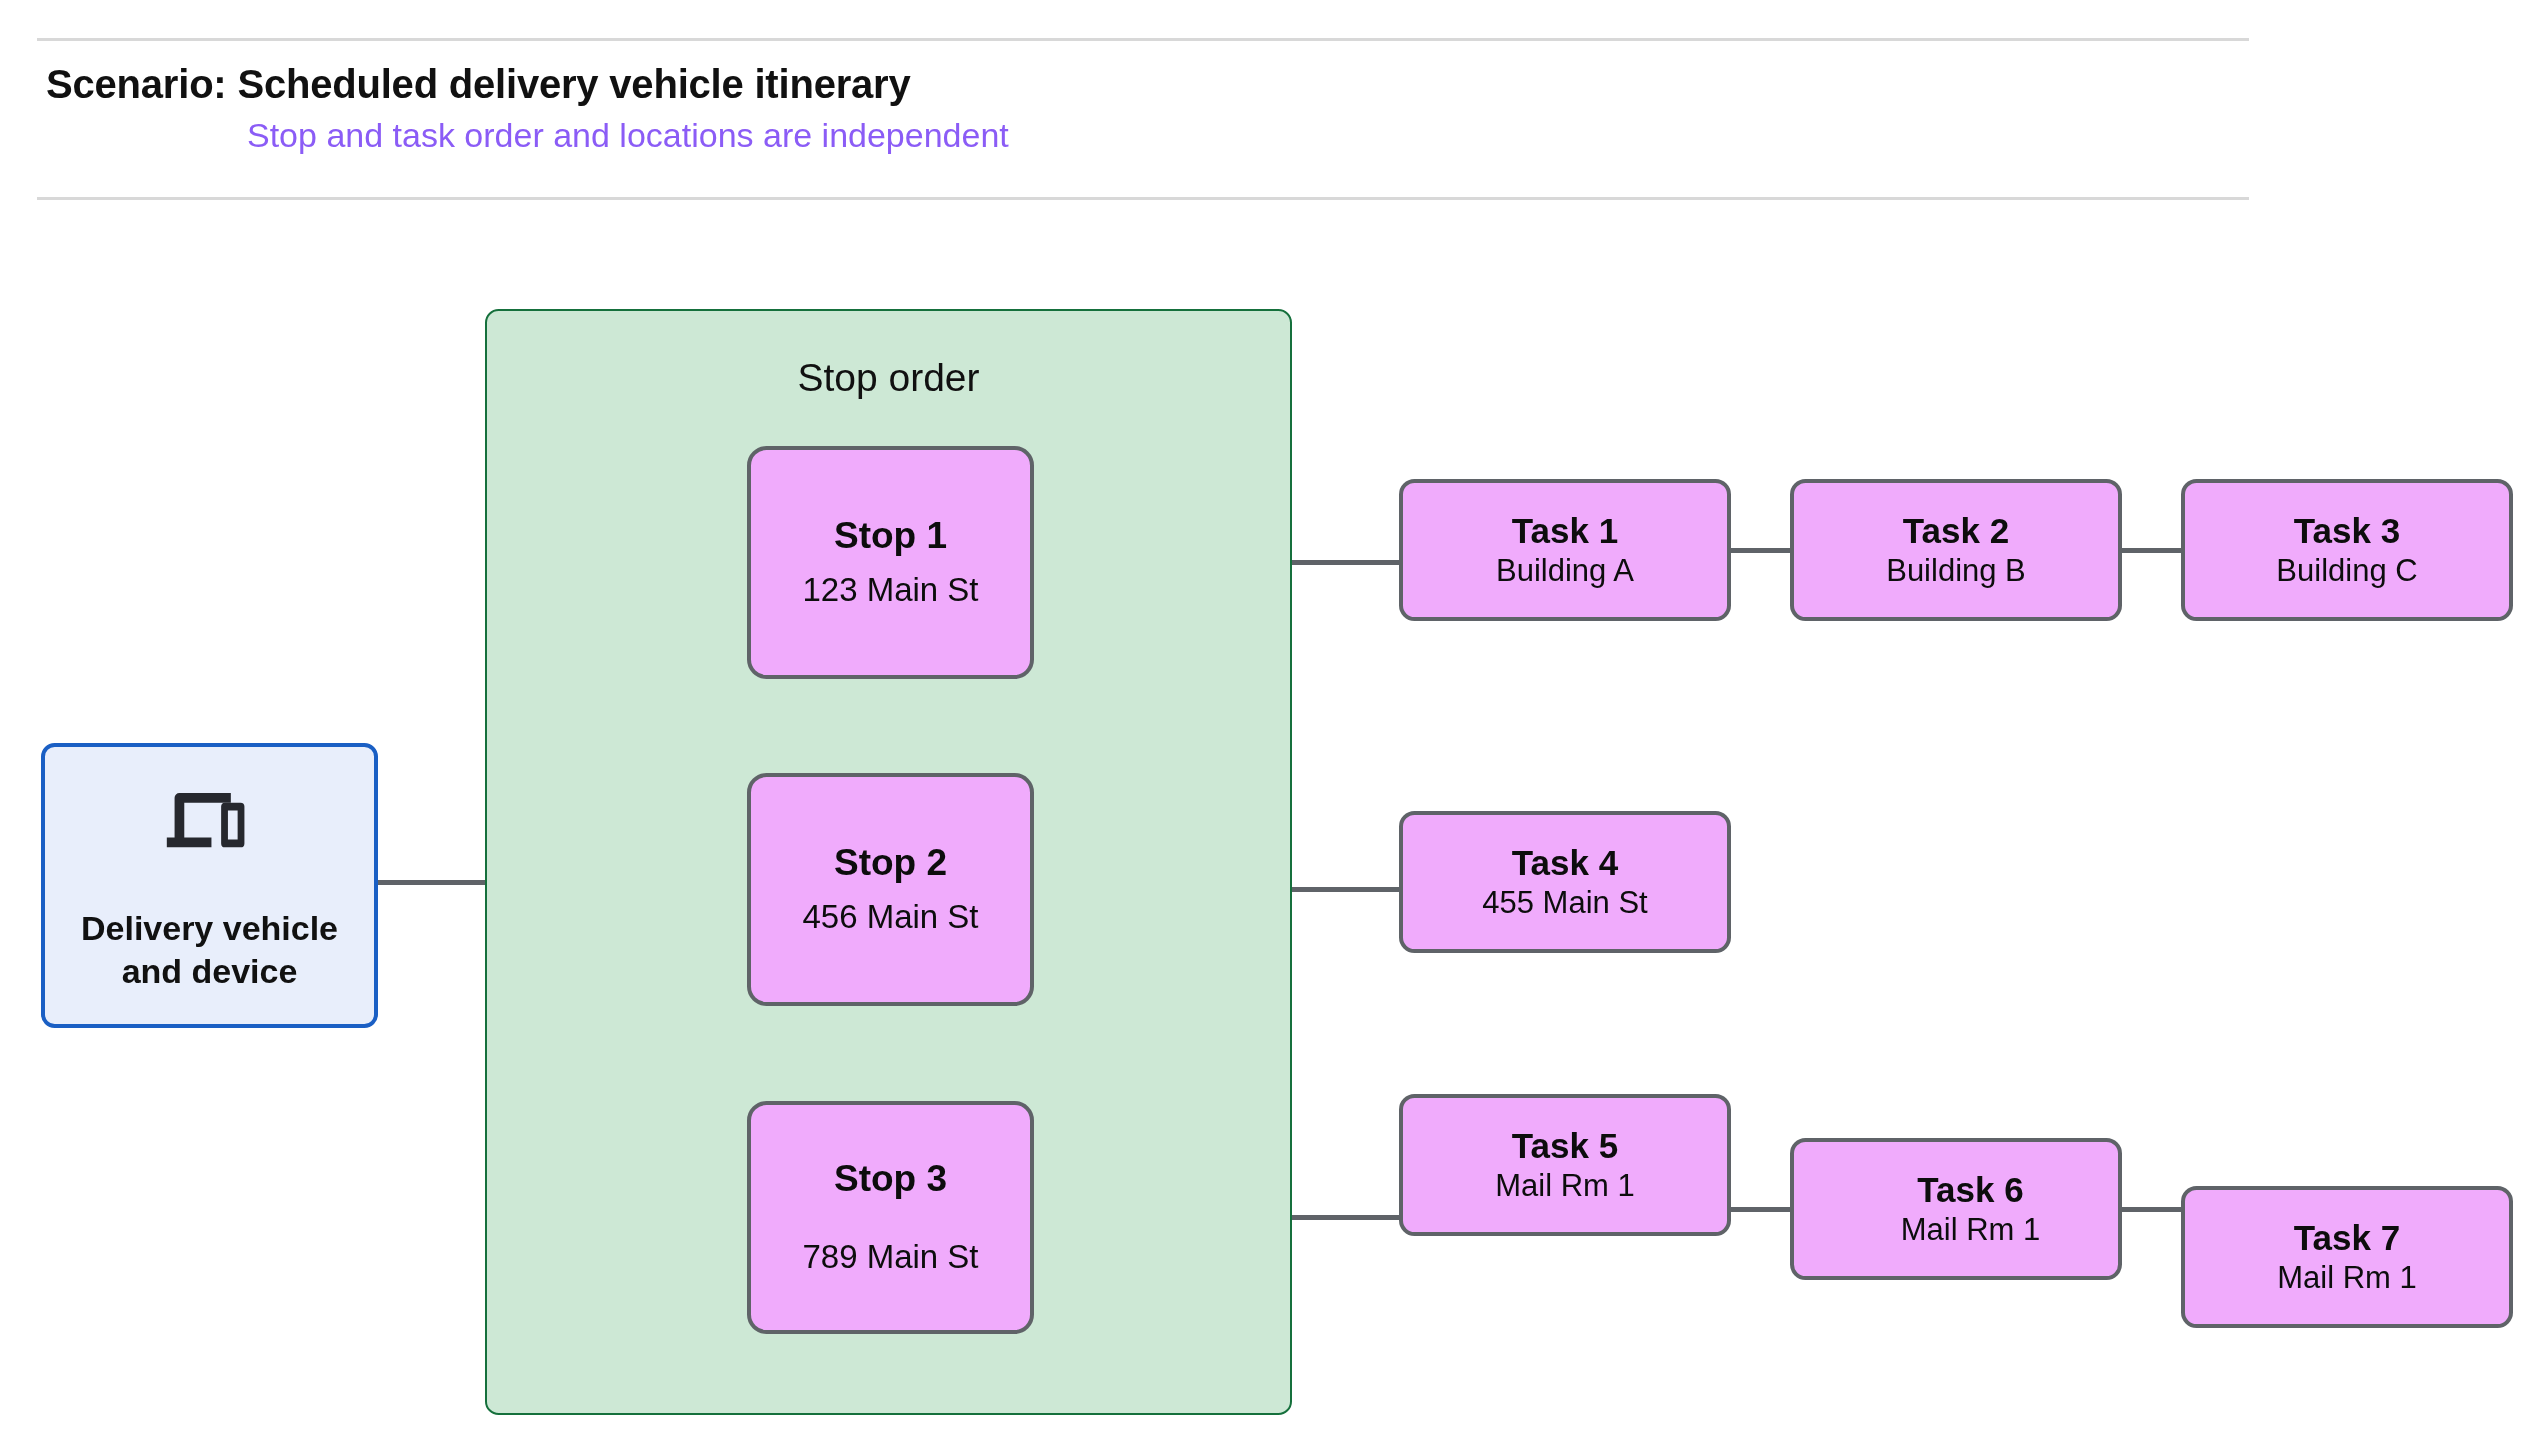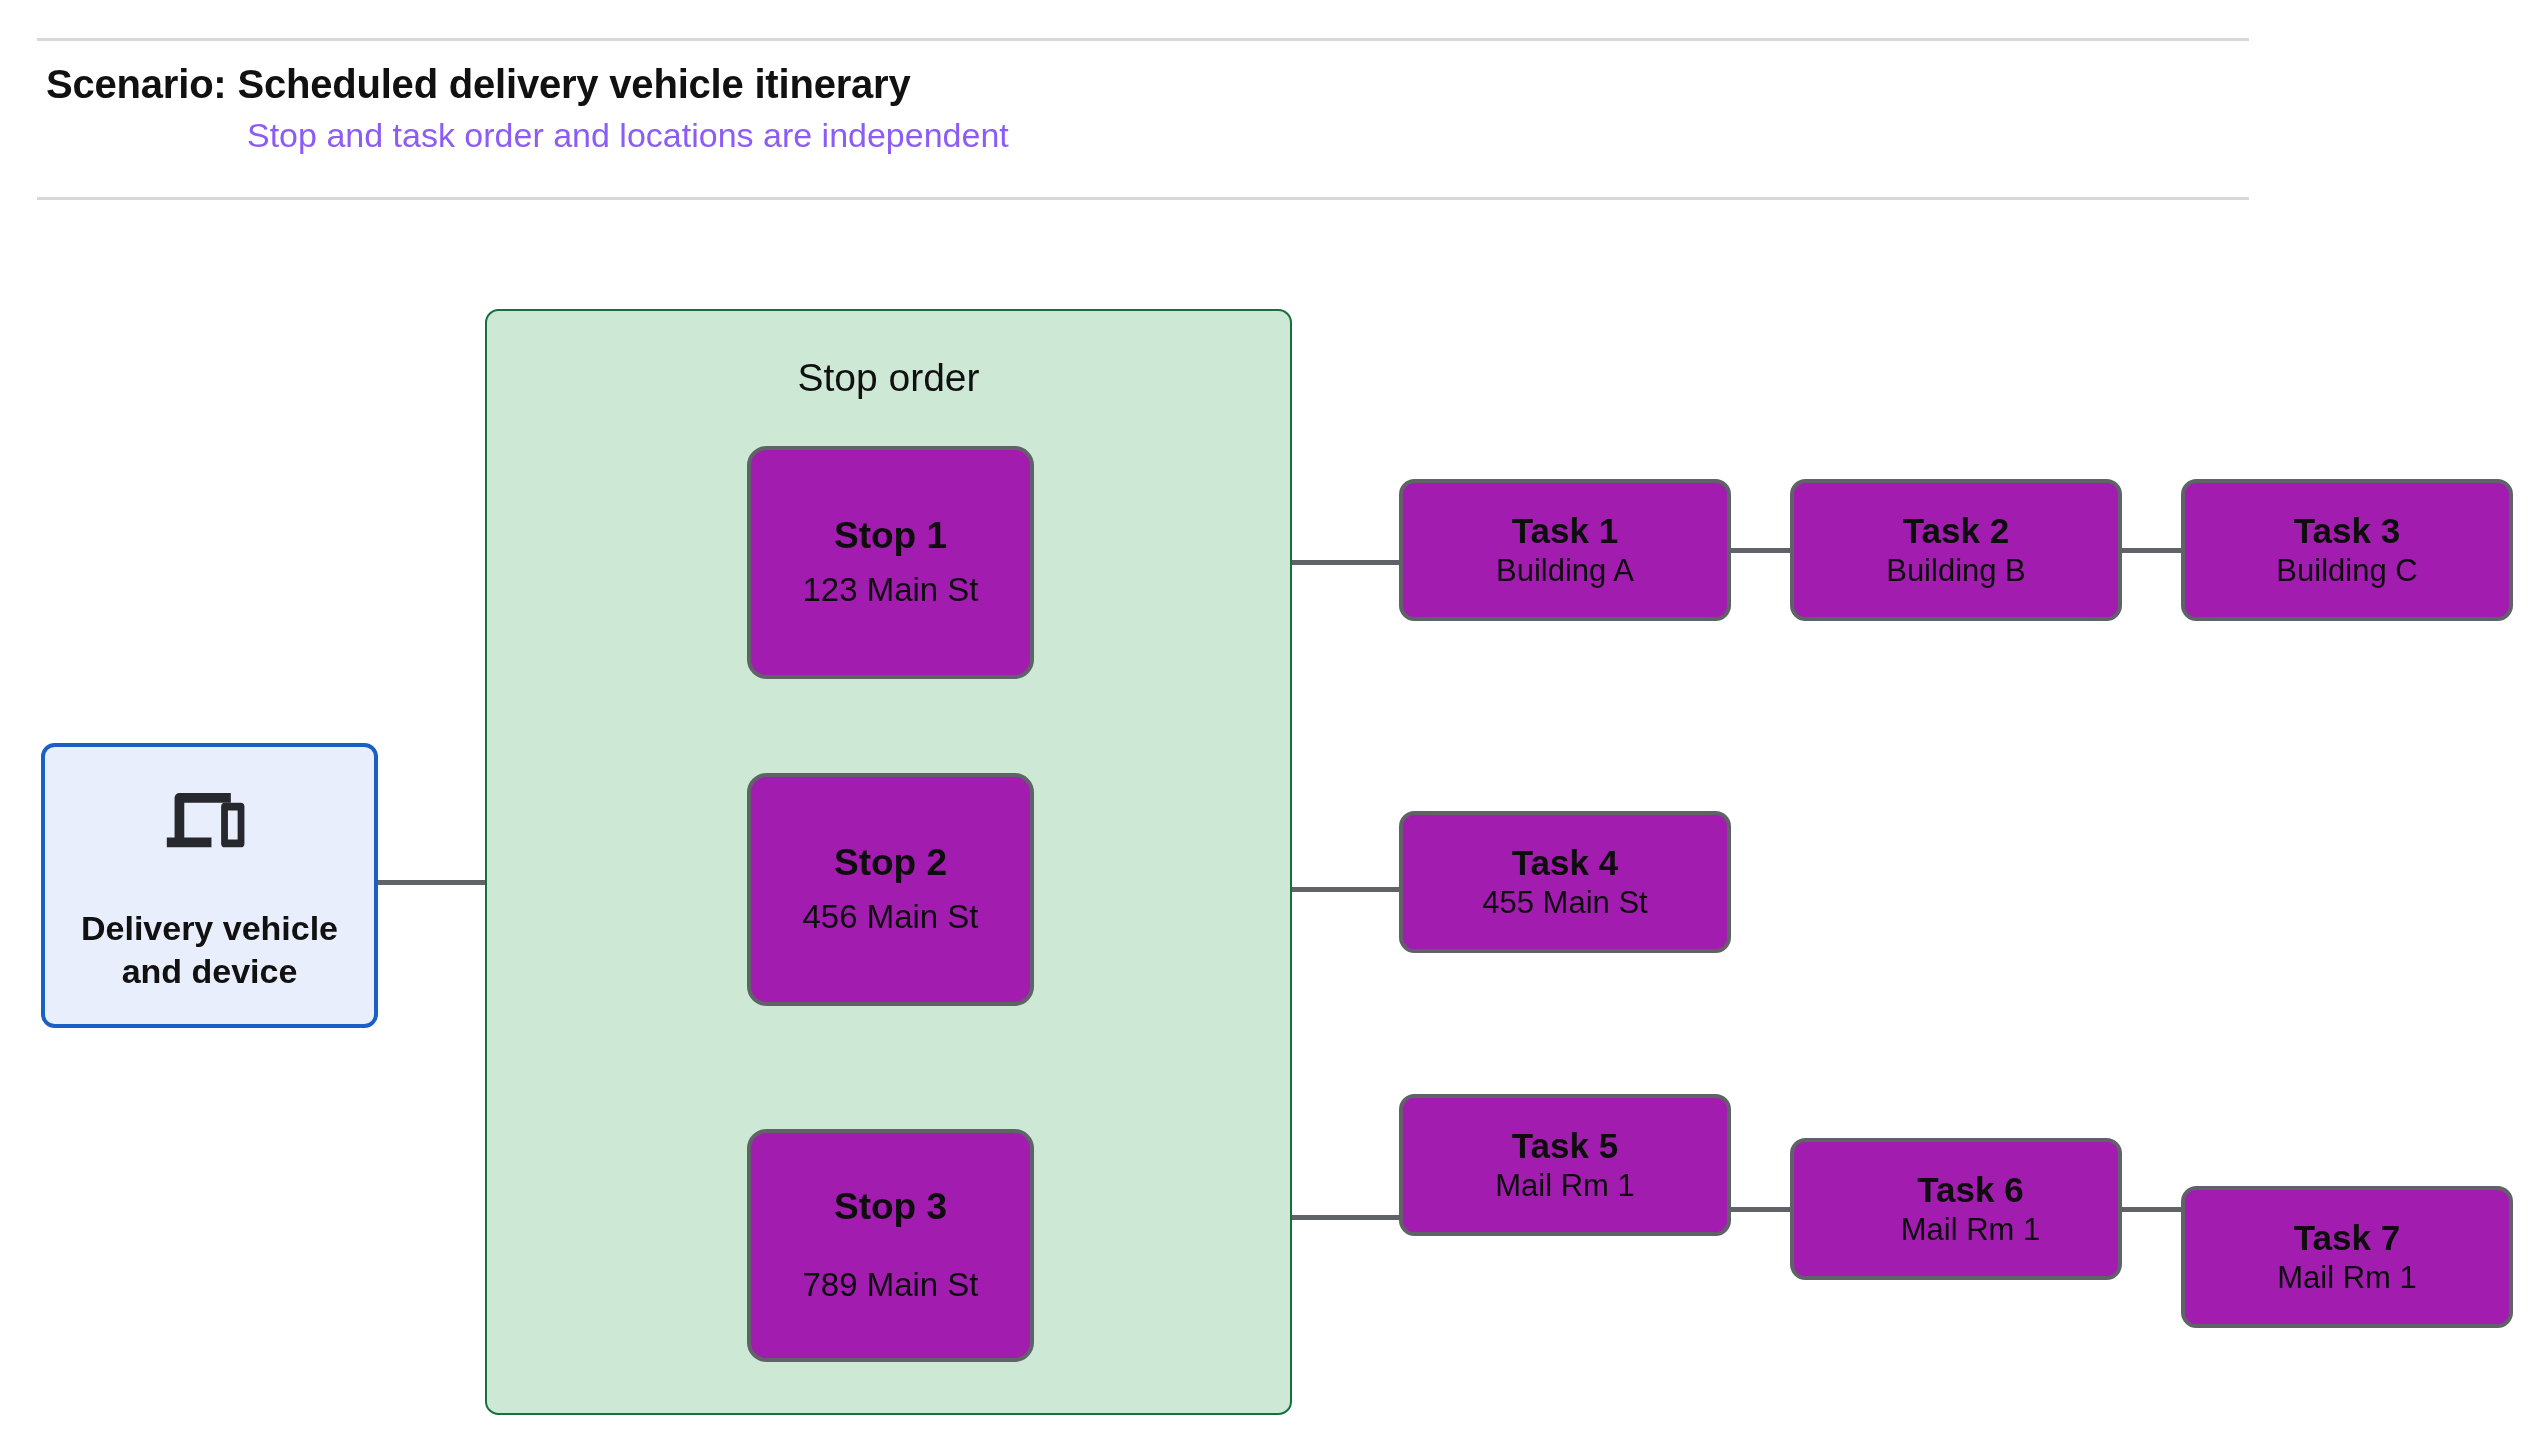--- a/index.html
+++ b/index.html
@@ -83,21 +83,21 @@
     position: absolute;
     background: #5f6368;
   }
   .line-h { height: 4.8px; }
   .line-v { width: 4.8px; }
 
   
   .node {
     position: absolute;
     box-sizing: border-box;
-    background: #a21caf;
+    background: #f0abfc;
     border: 4.8px solid #5f6368;
     border-radius: 19.4px;
     display: flex;
     flex-direction: column;
     align-items: center;
     justify-content: center;
     text-align: left;
   }
   .node-title {
     font-size: 37px;
@@ -113,21 +113,21 @@
     margin-top: 13px;
   }
 
   .stop-node {
     left: 747px;
     width: 287px;
     height: 233px;
   }
   #stop-node-0 { top: 446px; }
   #stop-node-1 { top: 773px; }
-  #stop-node-2 { top: 1129px; gap: 24px; }
+  #stop-node-2 { top: 1101px; gap: 24px; }
 
   .task-node {
     width: 332px;
     height: 142px;
     border-radius: 15.5px;
   }
   .task-node .node-title { font-size: 35px; }
   .task-node .node-sub   { font-size: 31px; margin-top: 1.9px; }
 
   #task-node-0 { left: 1399px; top: 479px; }

